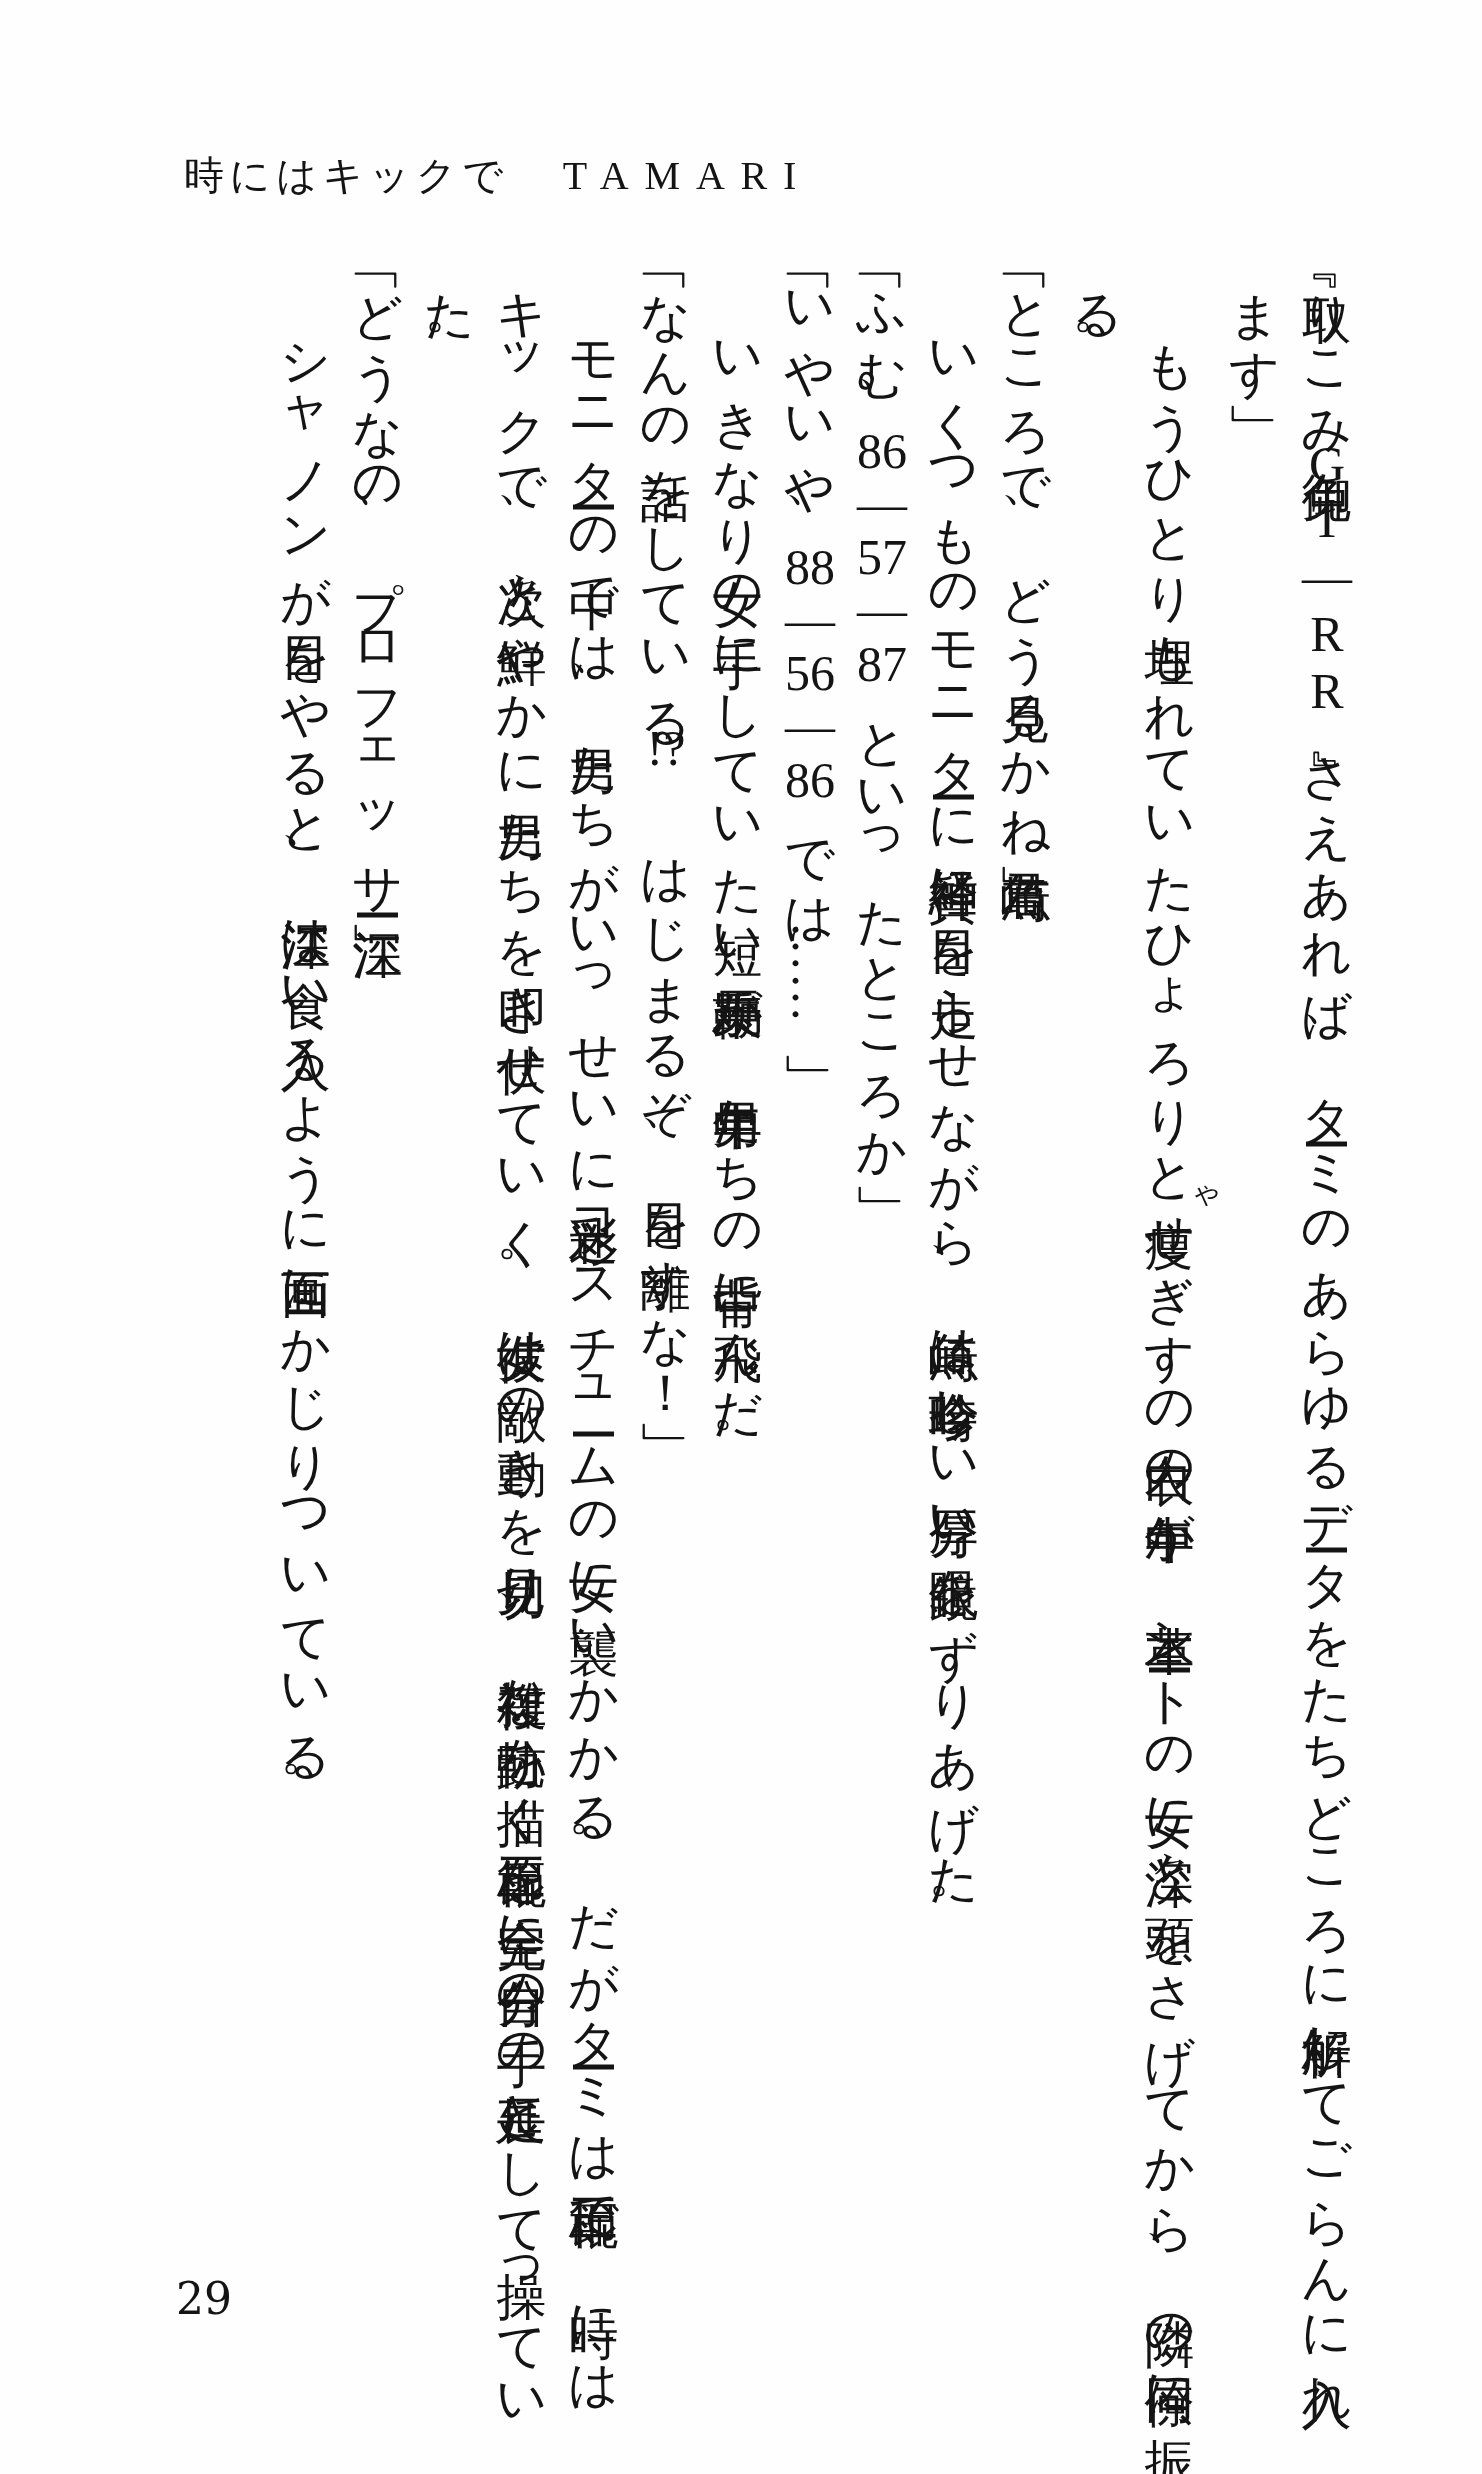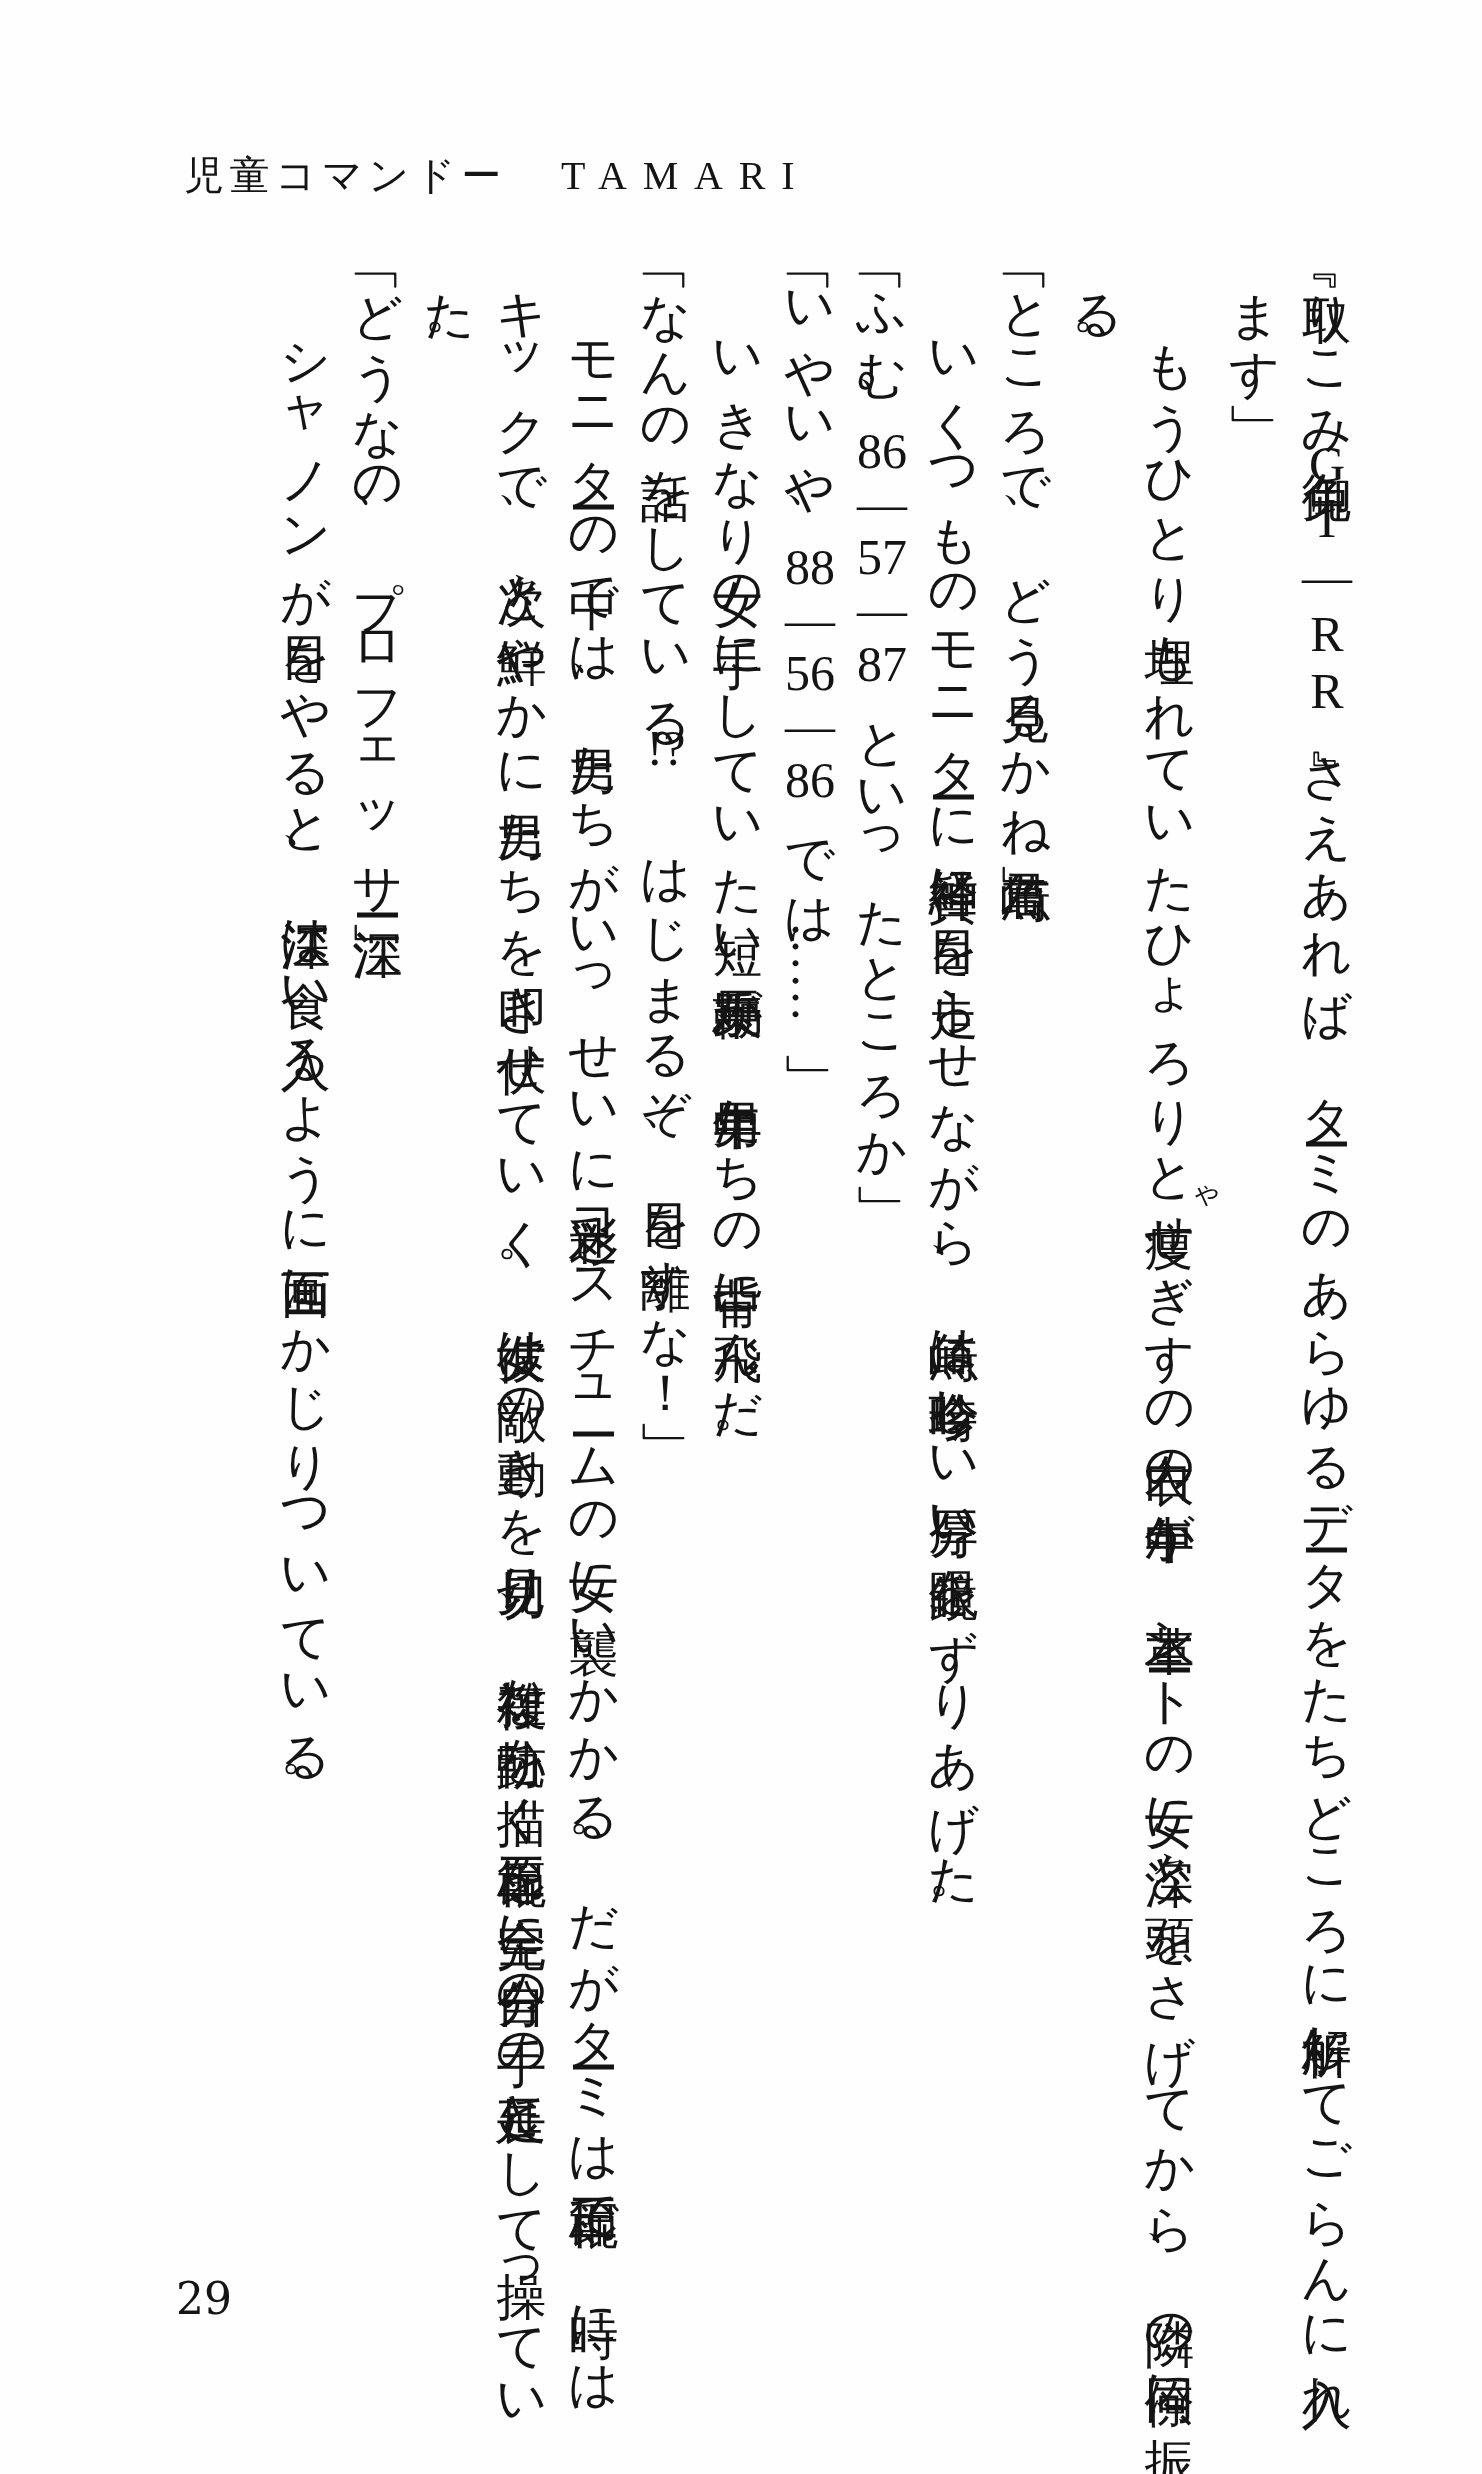--- a/index.html
+++ b/index.html
@@ -76,21 +76,21 @@
     font-size: 44px;
     font-family: "DejaVu Serif", "Liberation Serif", serif;
   }
 </style>
 </head>
 <body>
 
 <div class="page">
 
   <div class="running-head">
-    <span class="series">児童コマンドー</span><span class="romaji">TAMARI</span>
+    <span class="series">時にはキックで</span><span class="romaji">TAMARI</span>
   </div>
 
   <div class="text-block" id="text-block">
       <p class="para">『取りこみ御免<span class="upright">GT—RR</span>』さえあれば、ターミのあらゆるデータをたちどころに解析してごらんに入れます」</p>
       <p class="para indent">もうひとり埋もれていたひょろりと<ruby>痩<rt>や</rt></ruby>せぎすの白衣の中年が、本革シートの女に深々と頭をさげてから、隣の同僚に振る。</p>
       <p class="para">「ところで、どう見るかね魚崎君」</p>
       <p class="para indent">いくつものモニターに神経質に目を走らせながら、魚崎は今時珍しい分厚い眼鏡をずりあげた。</p>
       <p class="para">「ふむ、<span class="tcy">86</span><span class="upright">—</span><span class="tcy">57</span><span class="upright">—</span><span class="tcy">87</span>といったところか」</p>
       <p class="para">「いやいや、<span class="tcy">88</span><span class="upright">—</span><span class="tcy">56</span><span class="upright">—</span><span class="tcy">86</span>では……」</p>
       <p class="para indent">いきなり女の手にしていた短い乗馬鞭が、中年男たちの背中に飛んだ。</p>

